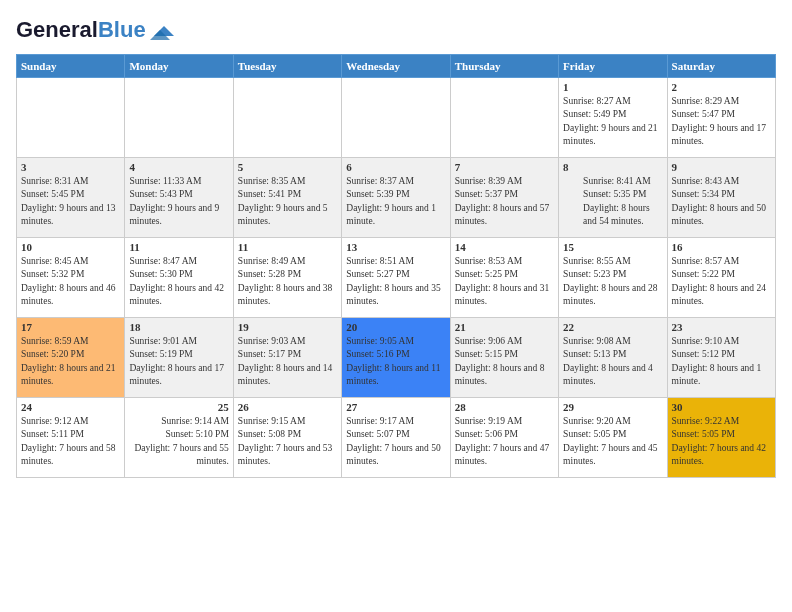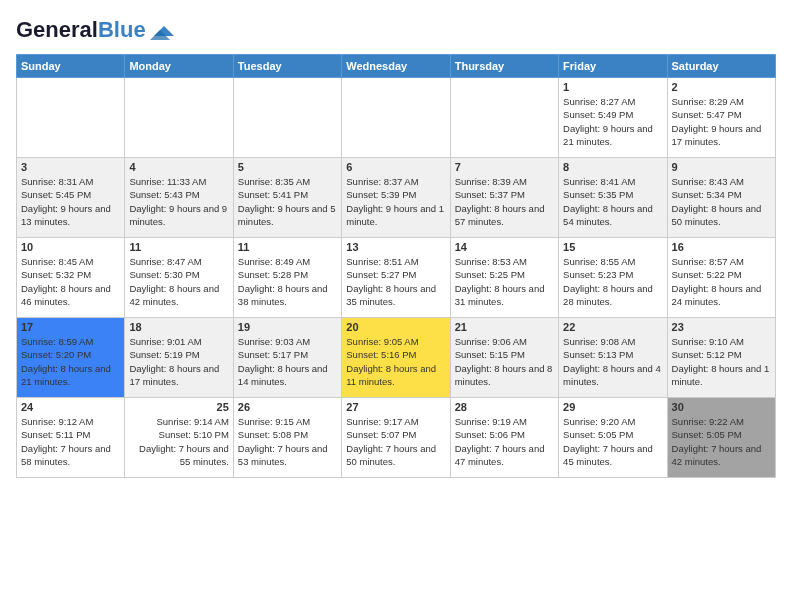--- a/index.html
+++ b/index.html
@@ -34,20 +34,21 @@
       color: #222;
     }
     .location {
       font-size: 14px;
       color: #444;
     }
     .calendar {
       width: 100%;
       border-collapse: collapse;
       table-layout: fixed;
+      font-family: Liberation Serif, serif;
     }
     .calendar th {
       background: #3b82c4;
       color: #fff;
       font-size: 11px;
       font-weight: bold;
       padding: 5px 4px;
       text-align: left;
       border: 1px solid #5a9ad4;
     }
@@ -158,21 +159,21 @@
 Daylight: 9 hours and 1 minute.</div>
           </td>
           <td style="background: rgb(240, 240, 240);">
             <span class="day-num">7</span>
             <div style="font-size: 9.5px; line-height: 1.4; white-space: pre-line;">Sunrise: 8:39 AM
 Sunset: 5:37 PM
 Daylight: 8 hours and 57 minutes.</div>
           </td>
           <td style="background: rgb(240, 240, 240);">
             <span class="day-num">8</span>
-            <div style="font-size: 9.5px; line-height: 1.4; white-space: pre-line;">Sunrise: 8:41 AM
+            <div style="font-size: 9.5px; line-height: 1.4; white-space: pre-line; margin-left: 20px;">Sunrise: 8:41 AM
 Sunset: 5:35 PM
 Daylight: 8 hours and 54 minutes.</div>
           </td>
           <td style="background: rgb(240, 240, 240);">
             <span class="day-num">9</span>
             <div style="font-size: 9.5px; line-height: 1.4; white-space: pre-line;">Sunrise: 8:43 AM
 Sunset: 5:34 PM
 Daylight: 8 hours and 50 minutes.</div>
           </td>
         </tr>
@@ -214,39 +215,39 @@
 Daylight: 8 hours and 28 minutes.</div>
           </td>
           <td style="background: rgb(255, 255, 255); margin-left: 29px;">
             <span class="day-num">16</span>
             <div style="font-size: 9.5px; line-height: 1.4; white-space: pre-line;">Sunrise: 8:57 AM
 Sunset: 5:22 PM
 Daylight: 8 hours and 24 minutes.</div>
           </td>
         </tr>
         <tr class="row-even">
-          <td style="background: #3b82f6; margin-left: 29px;">
+          <td style="background: #fdba74; margin-left: 29px;">
             <span class="day-num">17</span>
             <div style="font-size: 9.5px; line-height: 1.4; white-space: pre-line;">Sunrise: 8:59 AM
 Sunset: 5:20 PM
 Daylight: 8 hours and 21 minutes.</div>
           </td>
           <td style="background: rgb(240, 240, 240);">
             <span class="day-num">18</span>
             <div style="font-size: 9.5px; line-height: 1.4; white-space: pre-line;">Sunrise: 9:01 AM
 Sunset: 5:19 PM
 Daylight: 8 hours and 17 minutes.</div>
           </td>
           <td style="background: rgb(240, 240, 240);">
             <span class="day-num">19</span>
             <div style="font-size: 9.5px; line-height: 1.4; white-space: pre-line;">Sunrise: 9:03 AM
 Sunset: 5:17 PM
 Daylight: 8 hours and 14 minutes.</div>
           </td>
-          <td style="background: #fde047;">
+          <td style="background: #3b82f6;">
             <span class="day-num">20</span>
             <div style="font-size: 9.5px; line-height: 1.4; white-space: pre-line;">Sunrise: 9:05 AM
 Sunset: 5:16 PM
 Daylight: 8 hours and 11 minutes.</div>
           </td>
           <td style="background: rgb(240, 240, 240);">
             <span class="day-num">21</span>
             <div style="font-size: 9.5px; line-height: 1.4; white-space: pre-line;">Sunrise: 9:06 AM
 Sunset: 5:15 PM
 Daylight: 8 hours and 8 minutes.</div>
@@ -294,21 +295,21 @@
             <div style="font-size: 9.5px; line-height: 1.4; white-space: pre-line;">Sunrise: 9:19 AM
 Sunset: 5:06 PM
 Daylight: 7 hours and 47 minutes.</div>
           </td>
           <td style="background: rgb(255, 255, 255);">
             <span class="day-num">29</span>
             <div style="font-size: 9.5px; line-height: 1.4; white-space: pre-line;">Sunrise: 9:20 AM
 Sunset: 5:05 PM
 Daylight: 7 hours and 45 minutes.</div>
           </td>
-          <td style="background: #a3a3a3;">
+          <td style="background: #eab308;">
             <span class="day-num">30</span>
             <div style="font-size: 9.5px; line-height: 1.4; white-space: pre-line;">Sunrise: 9:22 AM
 Sunset: 5:05 PM
 Daylight: 7 hours and 42 minutes.</div>
           </td>
         </tr>
       </tbody>
   </table>
 </div>
 

